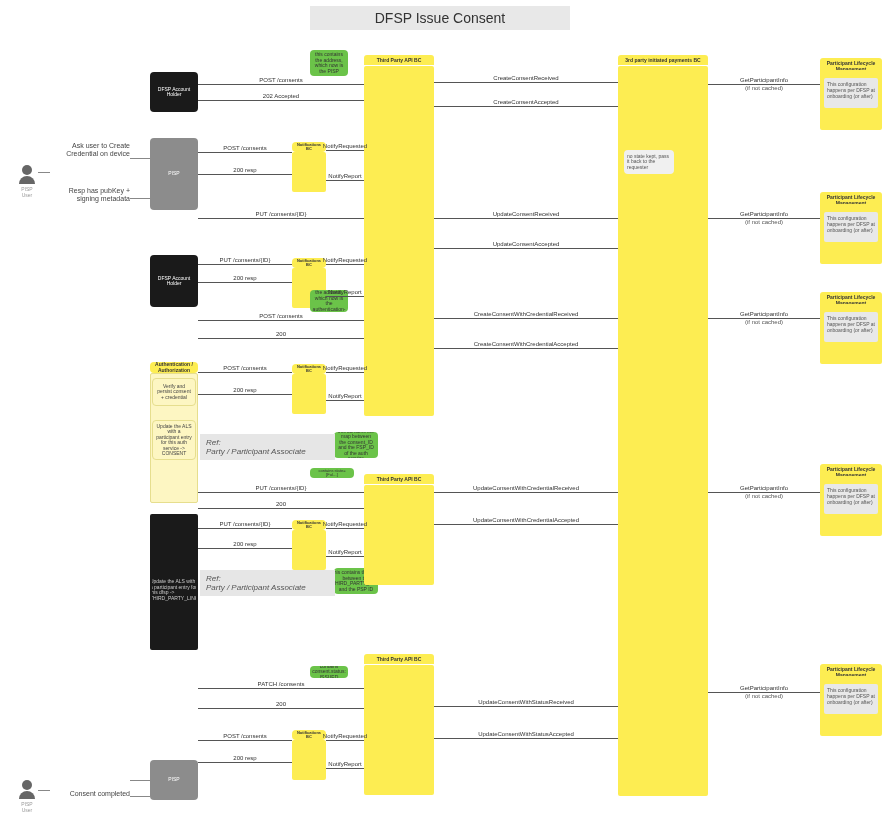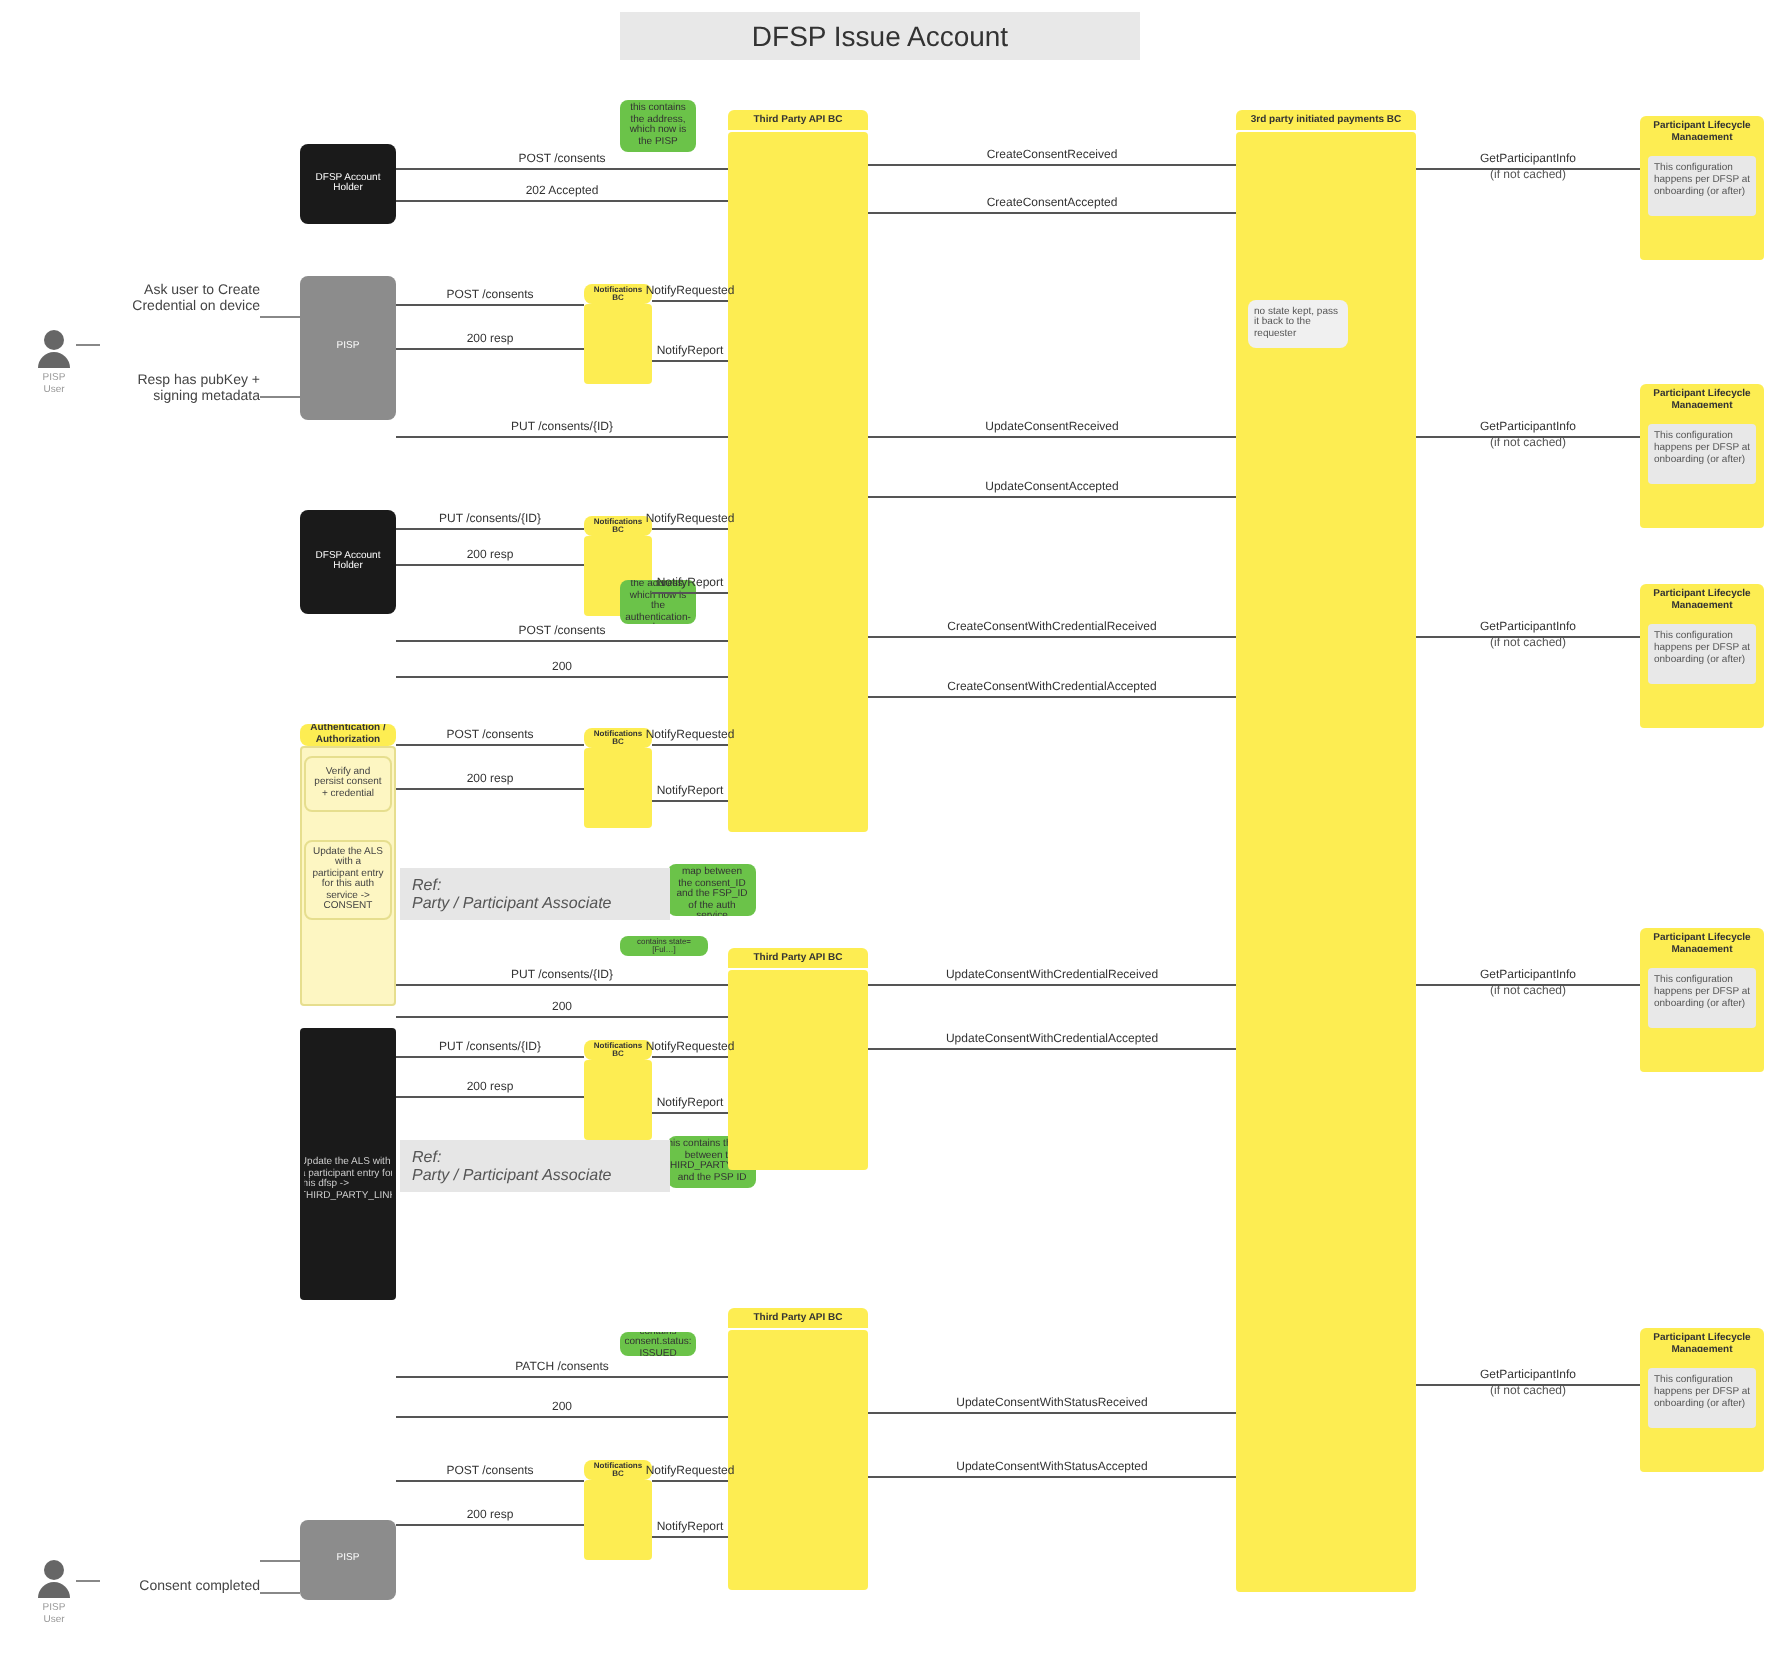--- a/index.html
+++ b/index.html
@@ -132,21 +132,21 @@
     font-size: 5px;
     padding: 3px;
     color: #555;
     text-align: left;
     border-radius: 2px;
   }
 </style>
 </head>
 <body>
 
-<div class="title-bar" style="left:310px; top:6px; width:260px;">DFSP Issue Account</div>
+<div class="title-bar" style="left:310px; top:6px; width:260px;">DFSP Issue Consent</div>
 
 <div class="actor" style="left:18px; top:165px;">
   <div class="head"></div>
     <div class="body"></div>
   <div class="label">PISP User</div>
 </div>
 <div class="actor" style="left:18px; top:780px;">
   <div class="head"></div>
     <div class="body"></div>
   <div class="label">PISP User</div>

